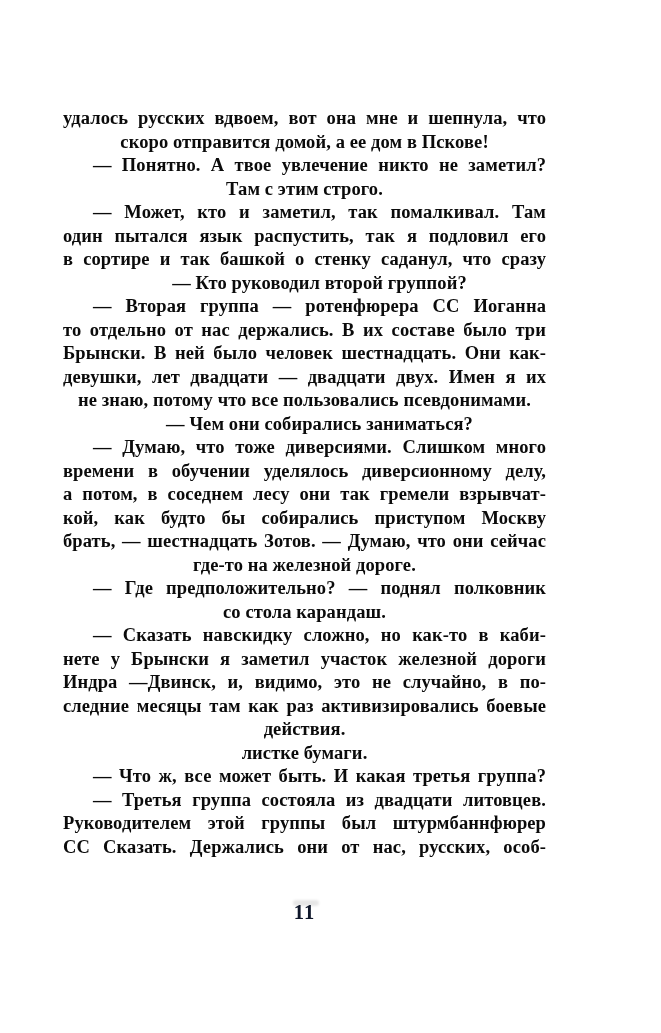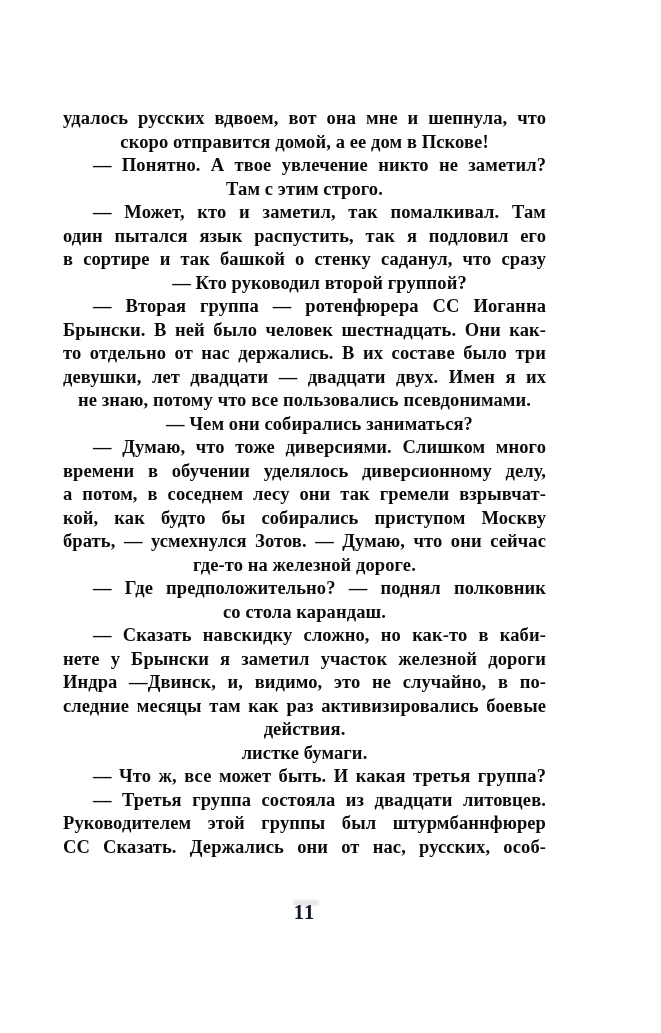--- a/index.html
+++ b/index.html
@@ -68,30 +68,30 @@
   <div class="text-block" style="color: rgb(11, 11, 11);">
       <div class="line fill">удалось русских вдвоем, вот она мне и шепнула, что</div>
       <div class="line">скоро отправится домой, а ее дом в Пскове!</div>
       <div class="line fill indent">— Понятно. А твое увлечение никто не заметил?</div>
       <div class="line">Там с этим строго.</div>
       <div class="line fill indent">— Может, кто и заметил, так помалкивал. Там</div>
       <div class="line fill">один пытался язык распустить, так я подловил его</div>
       <div class="line fill">в сортире и так башкой о стенку саданул, что сразу</div>
       <div class="line indent">— Кто руководил второй группой?</div>
       <div class="line fill indent">— Вторая группа — ротенфюрера СС Иоганна</div>
+      <div class="line fill">то отдельно от нас держались. В их составе было три</div>
       <div class="line fill">Брынски. В ней было человек шестнадцать. Они как-</div>
-      <div class="line fill">то отдельно от нас держались. В их составе было три</div>
       <div class="line fill">девушки, лет двадцати — двадцати двух. Имен я их</div>
       <div class="line">не знаю, потому что все пользовались псевдонимами.</div>
       <div class="line indent">— Чем они собирались заниматься?</div>
       <div class="line fill indent">— Думаю, что тоже диверсиями. Слишком много</div>
       <div class="line fill">времени в обучении уделялось диверсионному делу,</div>
       <div class="line fill">а потом, в соседнем лесу они так гремели взрывчат-</div>
       <div class="line fill">кой, как будто бы собирались приступом Москву</div>
-      <div class="line fill">брать, — усмехнулся Зотов. — Думаю, что они сейчас</div>
+      <div class="line fill">брать, — шестнадцать Зотов. — Думаю, что они сейчас</div>
       <div class="line">где-то на железной дороге.</div>
       <div class="line fill indent">— Где предположительно? — поднял полковник</div>
       <div class="line">со стола карандаш.</div>
       <div class="line fill indent">— Сказать навскидку сложно, но как-то в каби-</div>
       <div class="line fill">нете у Брынски я заметил участок железной дороги</div>
       <div class="line fill">Индра —Двинск, и, видимо, это не случайно, в по-</div>
       <div class="line fill">следние месяцы там как раз активизировались боевые</div>
       <div class="line">действия.</div>
       <div class="line">листке бумаги.</div>
       <div class="line fill indent">— Что ж, все может быть. И какая третья группа?</div>

